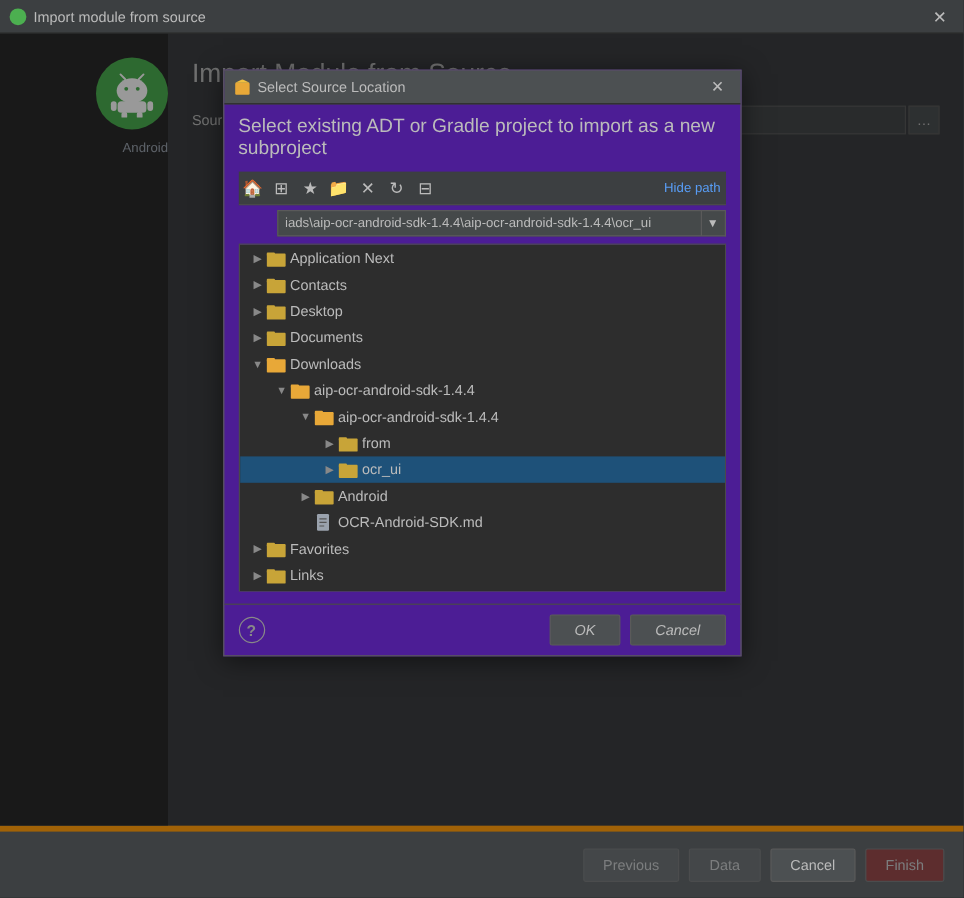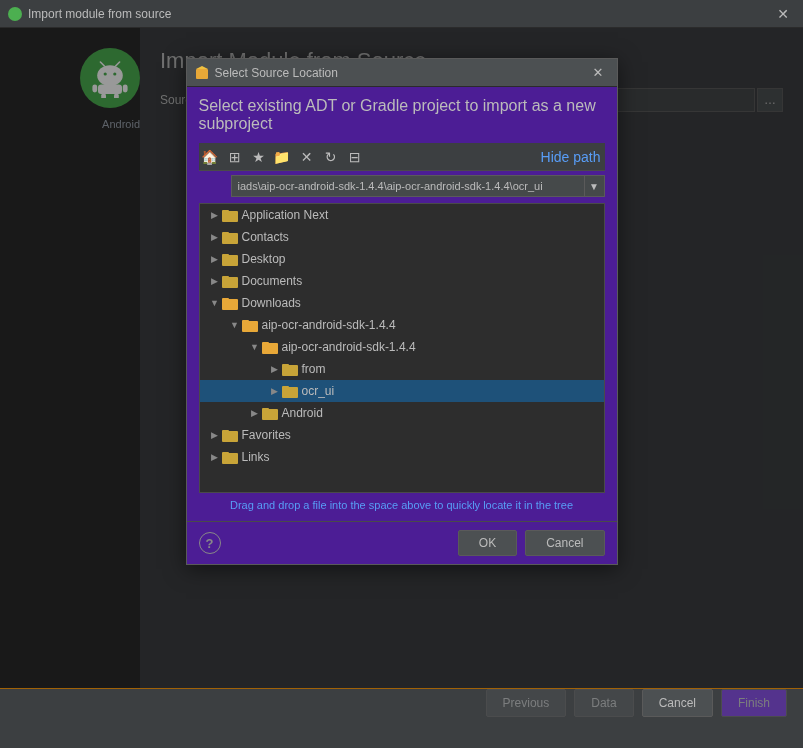--- a/index.html
+++ b/index.html
@@ -122,42 +122,43 @@
       align-items: center;
       justify-content: center;
       margin-left: 2px;
       font-size: 12px;
     }
 
     
     .bottom-bar {
       height: 60px;
       background: #3c3f41;
-      border-top: 1px solid #a16207;
-      display: flex;
+      border-top: 5px solid #a16207;
+      display: flex;
+      align-items: center;
       justify-content: flex-end;
       padding: 0 16px;
       gap: 8px;
     }
     .btn {
       height: 28px;
       padding: 0 16px;
       border: 1px solid #5a5a5a;
       background: #4c5052;
       color: #bbbbbb;
       cursor: pointer;
       font-size: 12px;
       border-radius: 2px;
     }
     .btn-disabled {
       opacity: 0.5;
       cursor: not-allowed;
     }
     .btn-finish {
-      background: #6d28d9;
+      background: #7f1d1d;
     }
 
     
     .dialog-overlay {
       position: absolute;
       top: 28px;
       left: 0;
       right: 0;
       bottom: 60px;
       background: rgba(0,0,0,0.4);
@@ -227,21 +228,21 @@
       align-items: center;
       justify-content: center;
       cursor: pointer;
       color: #bbbbbb;
       font-size: 14px;
       margin: 0 1px;
       border-radius: 2px;
     }
     .toolbar-spacer { flex: 1; }
     .toolbar-hide-path {
-      font-size: 14px;
+      font-size: 11px;
       color: #589df6;
       cursor: pointer;
       padding: 0 4px;
     }
 
     
     .path-bar {
       display: flex;
       align-items: center;
       margin-bottom: 6px;
@@ -356,20 +357,21 @@
     }
     .dialog-btn {
       height: 26px;
       padding: 0 20px;
       border: 1px solid #5a5a5a;
       background: #4c5052;
       color: #bbbbbb;
       cursor: pointer;
       font-size: 12px;
       border-radius: 2px;
+      font-style: italic;
     }
     .dialog-btn-ok {
       background: #4c5052;
     }
   </style>
 </head>
 <body>
 
 <div class="title-bar">
   <div class="title-bar-icon"></div>
@@ -540,20 +542,31 @@
           <div class="tree-item">
             <span style="display:inline-block;width:48px;"></span>
             <span class="tree-toggle">▶</span>
             <span class="tree-folder-icon"><svg width="16" height="16" viewBox="0 0 16 16">
                 <rect x="0" y="4" width="16" height="11" rx="1" fill="#c8a438"></rect>
                 <rect x="0" y="3" width="7" height="3" rx="1" fill="#c8a438"></rect>
               </svg></span>
             <span class="tree-label">Android</span>
           </div>
           <div class="tree-item">
+            <span style="display:inline-block;width:48px;"></span>
+            <span class="tree-toggle"></span>
+            <span class="tree-file-icon"><svg width="16" height="16" viewBox="0 0 16 16">
+                <rect x="2" y="1" width="10" height="14" rx="1" fill="#9aa2ad"></rect>
+                <line x1="4" y1="5" x2="10" y2="5" stroke="#555" stroke-width="1"></line>
+                <line x1="4" y1="8" x2="10" y2="8" stroke="#555" stroke-width="1"></line>
+                <line x1="4" y1="11" x2="8" y2="11" stroke="#555" stroke-width="1"></line>
+              </svg></span>
+            <span class="tree-label">OCR-Android-SDK.md</span>
+          </div>
+          <div class="tree-item">
             <span style="display:inline-block;width:8px;"></span>
             <span class="tree-toggle">▶</span>
             <span class="tree-folder-icon"><svg width="16" height="16" viewBox="0 0 16 16">
                 <rect x="0" y="4" width="16" height="11" rx="1" fill="#c8a438"></rect>
                 <rect x="0" y="3" width="7" height="3" rx="1" fill="#c8a438"></rect>
               </svg></span>
             <span class="tree-label">Favorites</span>
           </div>
           <div class="tree-item">
             <span style="display:inline-block;width:8px;"></span>
@@ -562,23 +575,20 @@
                 <rect x="0" y="4" width="16" height="11" rx="1" fill="#c8a438"></rect>
                 <rect x="0" y="3" width="7" height="3" rx="1" fill="#c8a438"></rect>
               </svg></span>
             <span class="tree-label">Links</span>
           </div>
           <div class="tree-item">
             <span style="display:inline-block;width:8px;"></span>
           </div>
         </div>
 
-      <div class="drag-hint">
-        <span>Drag and drop a file into the space above to </span><span class="drag-hint-link">quickly locate it in the tree</span>
-      </div>
     </div>
 
     <div class="dialog-footer">
       <div class="help-btn">?</div>
       <div class="dialog-footer-btns">
         <button class="dialog-btn dialog-btn-ok">OK</button>
         <button class="dialog-btn">Cancel</button>
       </div>
     </div>
   </div>

